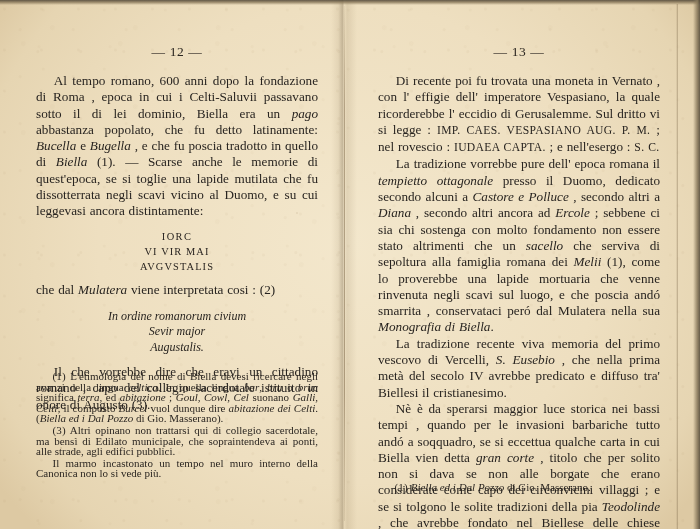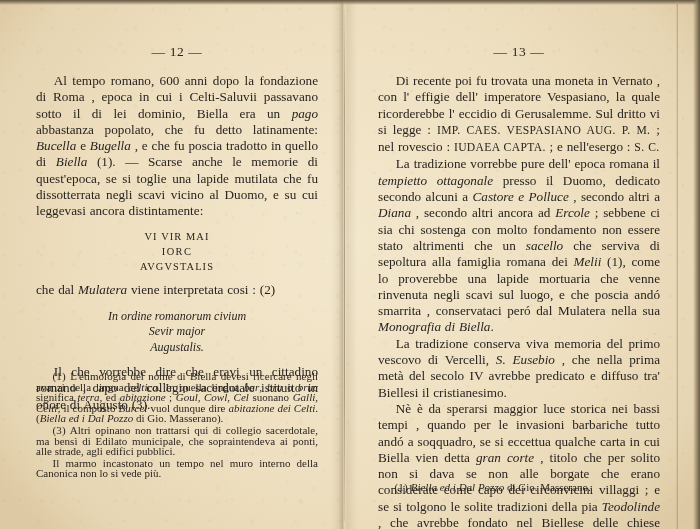--- a/index.html
+++ b/index.html
@@ -186,22 +186,22 @@
 
   <div class="page" id="page-left">
 
     <div class="textblock" id="left-block">
 
       <div class="folio">— 12 —</div>
 
       <p class="body" id="lp2"><span>Al tempo romano, 600 anni dopo la fondazione di Roma , epoca in cui i Celti-Saluvii passavano sotto il di lei dominio, Biella era un </span><i>pago</i><span> abbastanza popolato, che fu detto latinamente: </span><i>Bucella</i><span> e </span><i>Bugella</i><span> , e che fu poscia tradotto in quello di </span><i>Biella</i><span> (1). — Scarse anche le memorie di quest'epoca, se si toglie una lapide mutilata che fu dissotterrata negli scavi vicino al Duomo, e su cui leggevasi ancora distintamente:</span></p>
 
       <div class="inscription" id="l-inscription">
+          <span class="ins-line first">IORC</span>
           <span class="ins-line">VI VIR MAI</span>
-          <span class="ins-line first">IORC</span>
           <span class="ins-line">AVGVSTALIS</span>
         </div>
 
       <p class="body noindent" id="lp3"><span>che dal </span><i>Mulatera</i><span> viene interpretata cosi : (2)</span></p>
 
       <div class="latin-quote" id="l-latin">
           <span>In ordine romanorum civium</span>
           <span>Sevir major</span>
           <span>Augustalis.</span>
         </div>
@@ -217,21 +217,21 @@
   </div>
 
   <div class="page" id="page-right">
 
     <div class="textblock" id="right-block">
 
       <div class="folio">— 13 —</div>
 
       <p class="body" id="rp1"><span>Di recente poi fu trovata una moneta in Vernato , con l' effigie dell' imperatore Vespasiano, la quale ricorderebbe l' eccidio di Gerusalemme. Sul dritto vi si legge : </span><span class="smallcaps">IMP. CAES. VESPASIANO AUG. P. M.</span><span> ; nel rovescio : </span><span class="smallcaps">IUDAEA CAPTA.</span><span> ; e nell'esergo : </span><span class="smallcaps">S. C.</span></p>
       <p class="body" id="rp2"><span>La tradizione vorrebbe pure dell' epoca romana il </span><i>tempietto ottagonale</i><span> presso il Duomo, dedicato secondo alcuni a </span><i>Castore e Polluce</i><span> , secondo altri a </span><i>Diana</i><span> , secondo altri ancora ad </span><i>Ercole</i><span> ; sebbene ci sia chi sostenga con molto fondamento non essere stato altrimenti che un </span><i>sacello</i><span> che serviva di sepoltura alla famiglia romana dei </span><i>Melii</i><span> (1), come lo proverebbe una lapide mortuaria che venne rinvenuta negli scavi sul luogo, e che poscia andó smarrita , conservataci peró dal Mulatera nella sua </span><i>Monografia di Biella</i><span>.</span></p>
-      <p class="body" id="rp3"><span>La tradizione conserva viva memoria del primo vescovo di Vercelli, </span><i>S. Eusebio</i><span> , che nella prima metà del secolo IV avrebbe predicato e diffuso tra' Biellesi il cristianesimo.</span></p>
+      <p class="body" id="rp3"><span>La tradizione recente viva memoria del primo vescovo di Vercelli, </span><i>S. Eusebio</i><span> , che nella prima metà del secolo IV avrebbe predicato e diffuso tra' Biellesi il cristianesimo.</span></p>
       <p class="body" id="rp4"><span>Nè è da sperarsi maggior luce storica nei bassi tempi , quando per le invasioni barbariche tutto andó a soqquadro, se si eccettua qualche carta in cui Biella vien detta </span><i>gran corte</i><span> , titolo che per solito non si dava se non alle borgate che erano considerate come capo dei circonvicini villaggi ; e se si tolgono le solite tradizioni della pia </span><i>Teodolinde</i><span> , che avrebbe fondato nel Biellese delle chiese villerecce.</span></p>
     </div>
 
     <div class="footnotes" id="right-notes">
         <p><span class="fn-num">(1)</span><span><span> </span><i>Biella ed i Dal Pozzo</i><span> di Gio. Masserano.</span></span></p>
       </div>
   </div>
 
   <div id="gutter"></div>
   <div id="gutter-line"></div>

